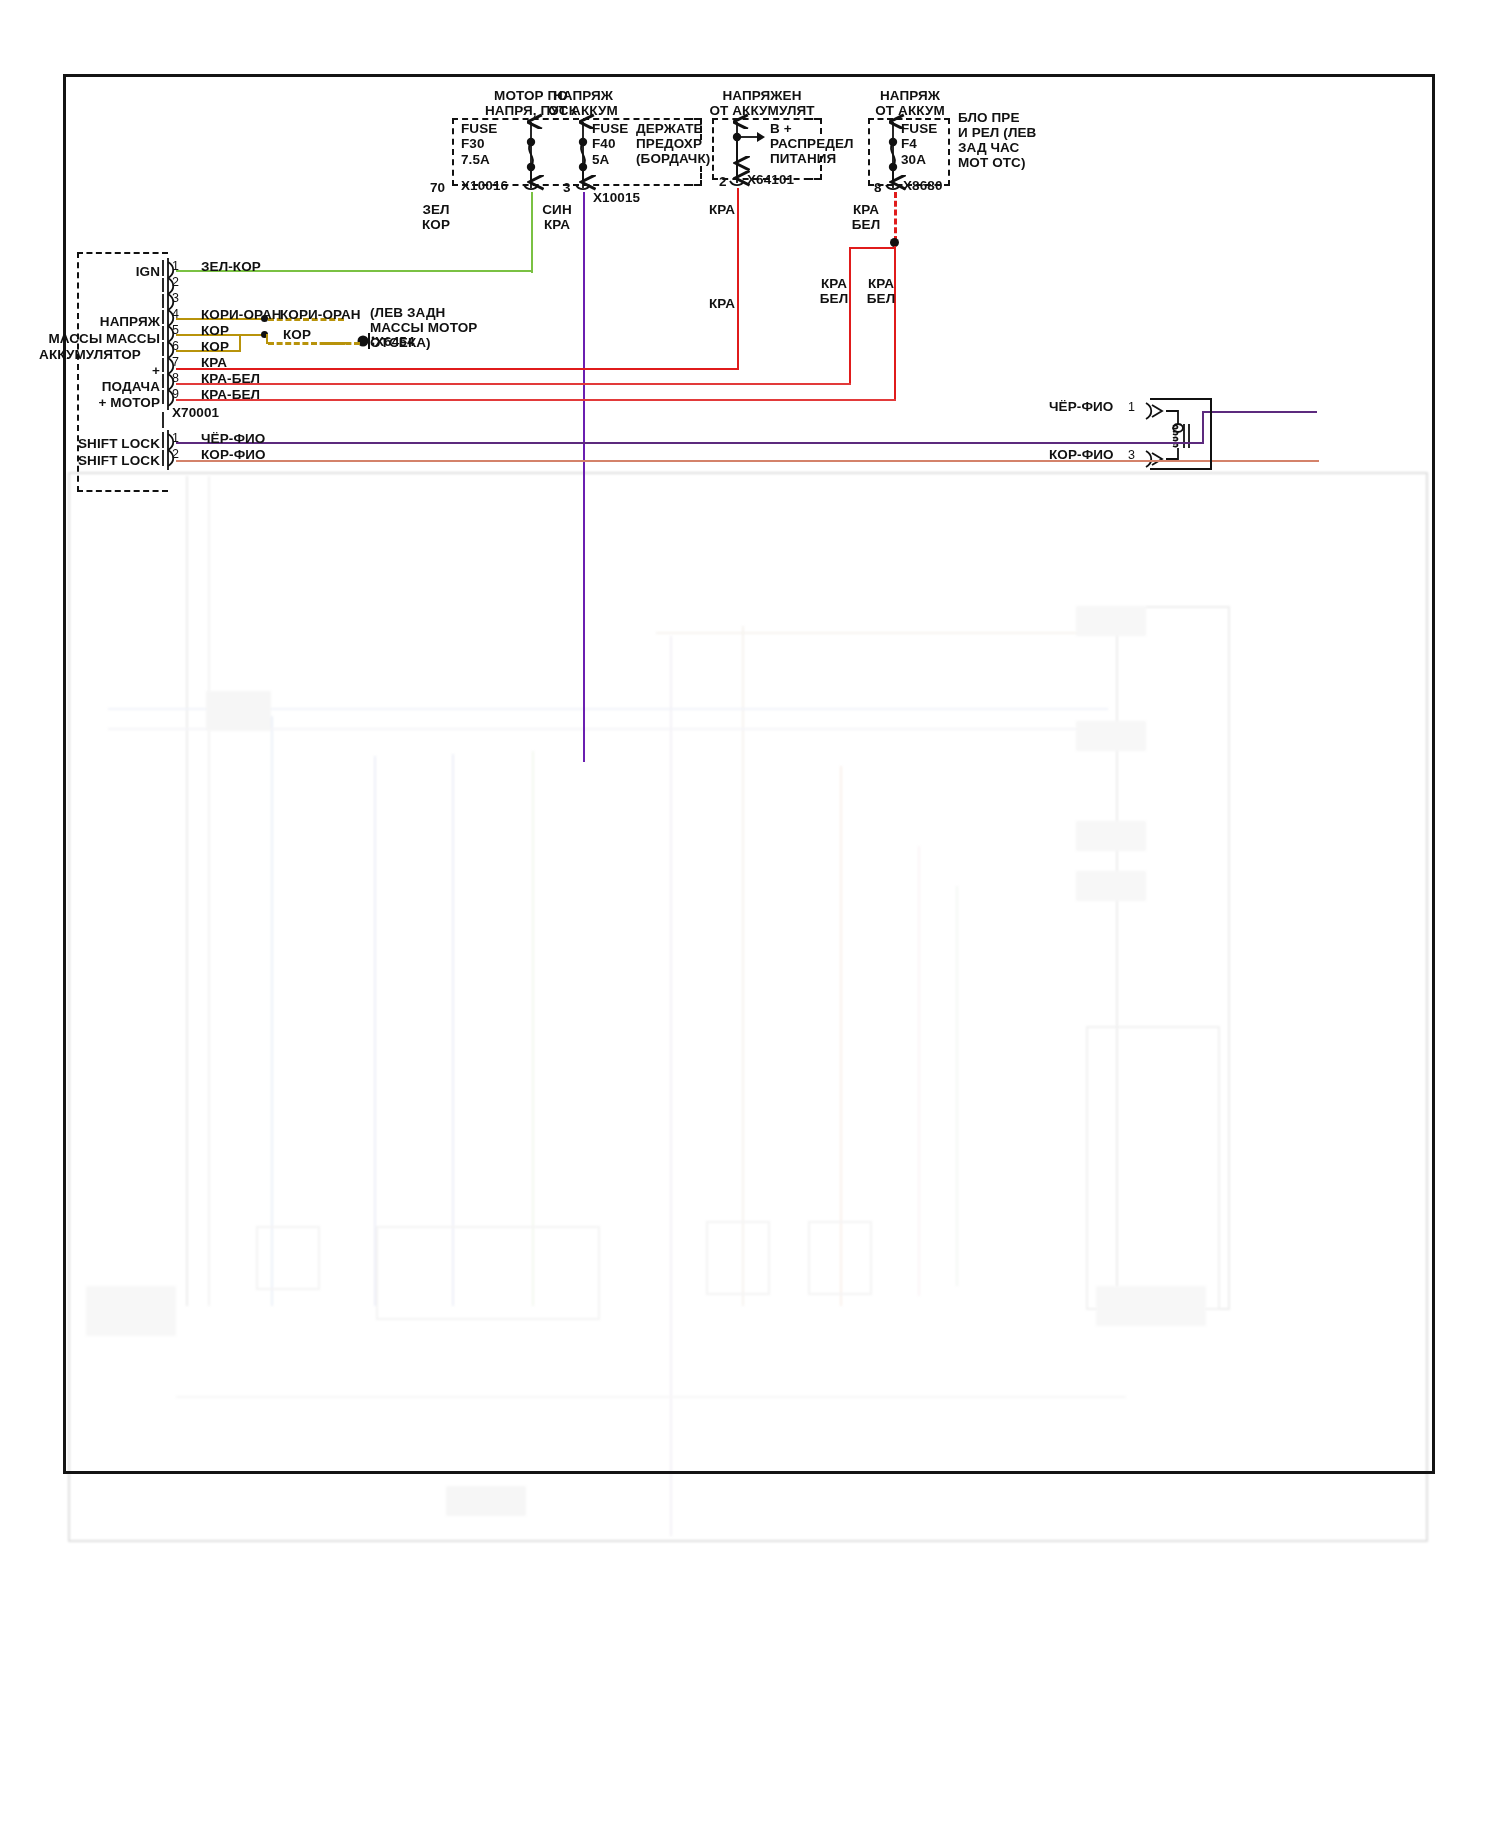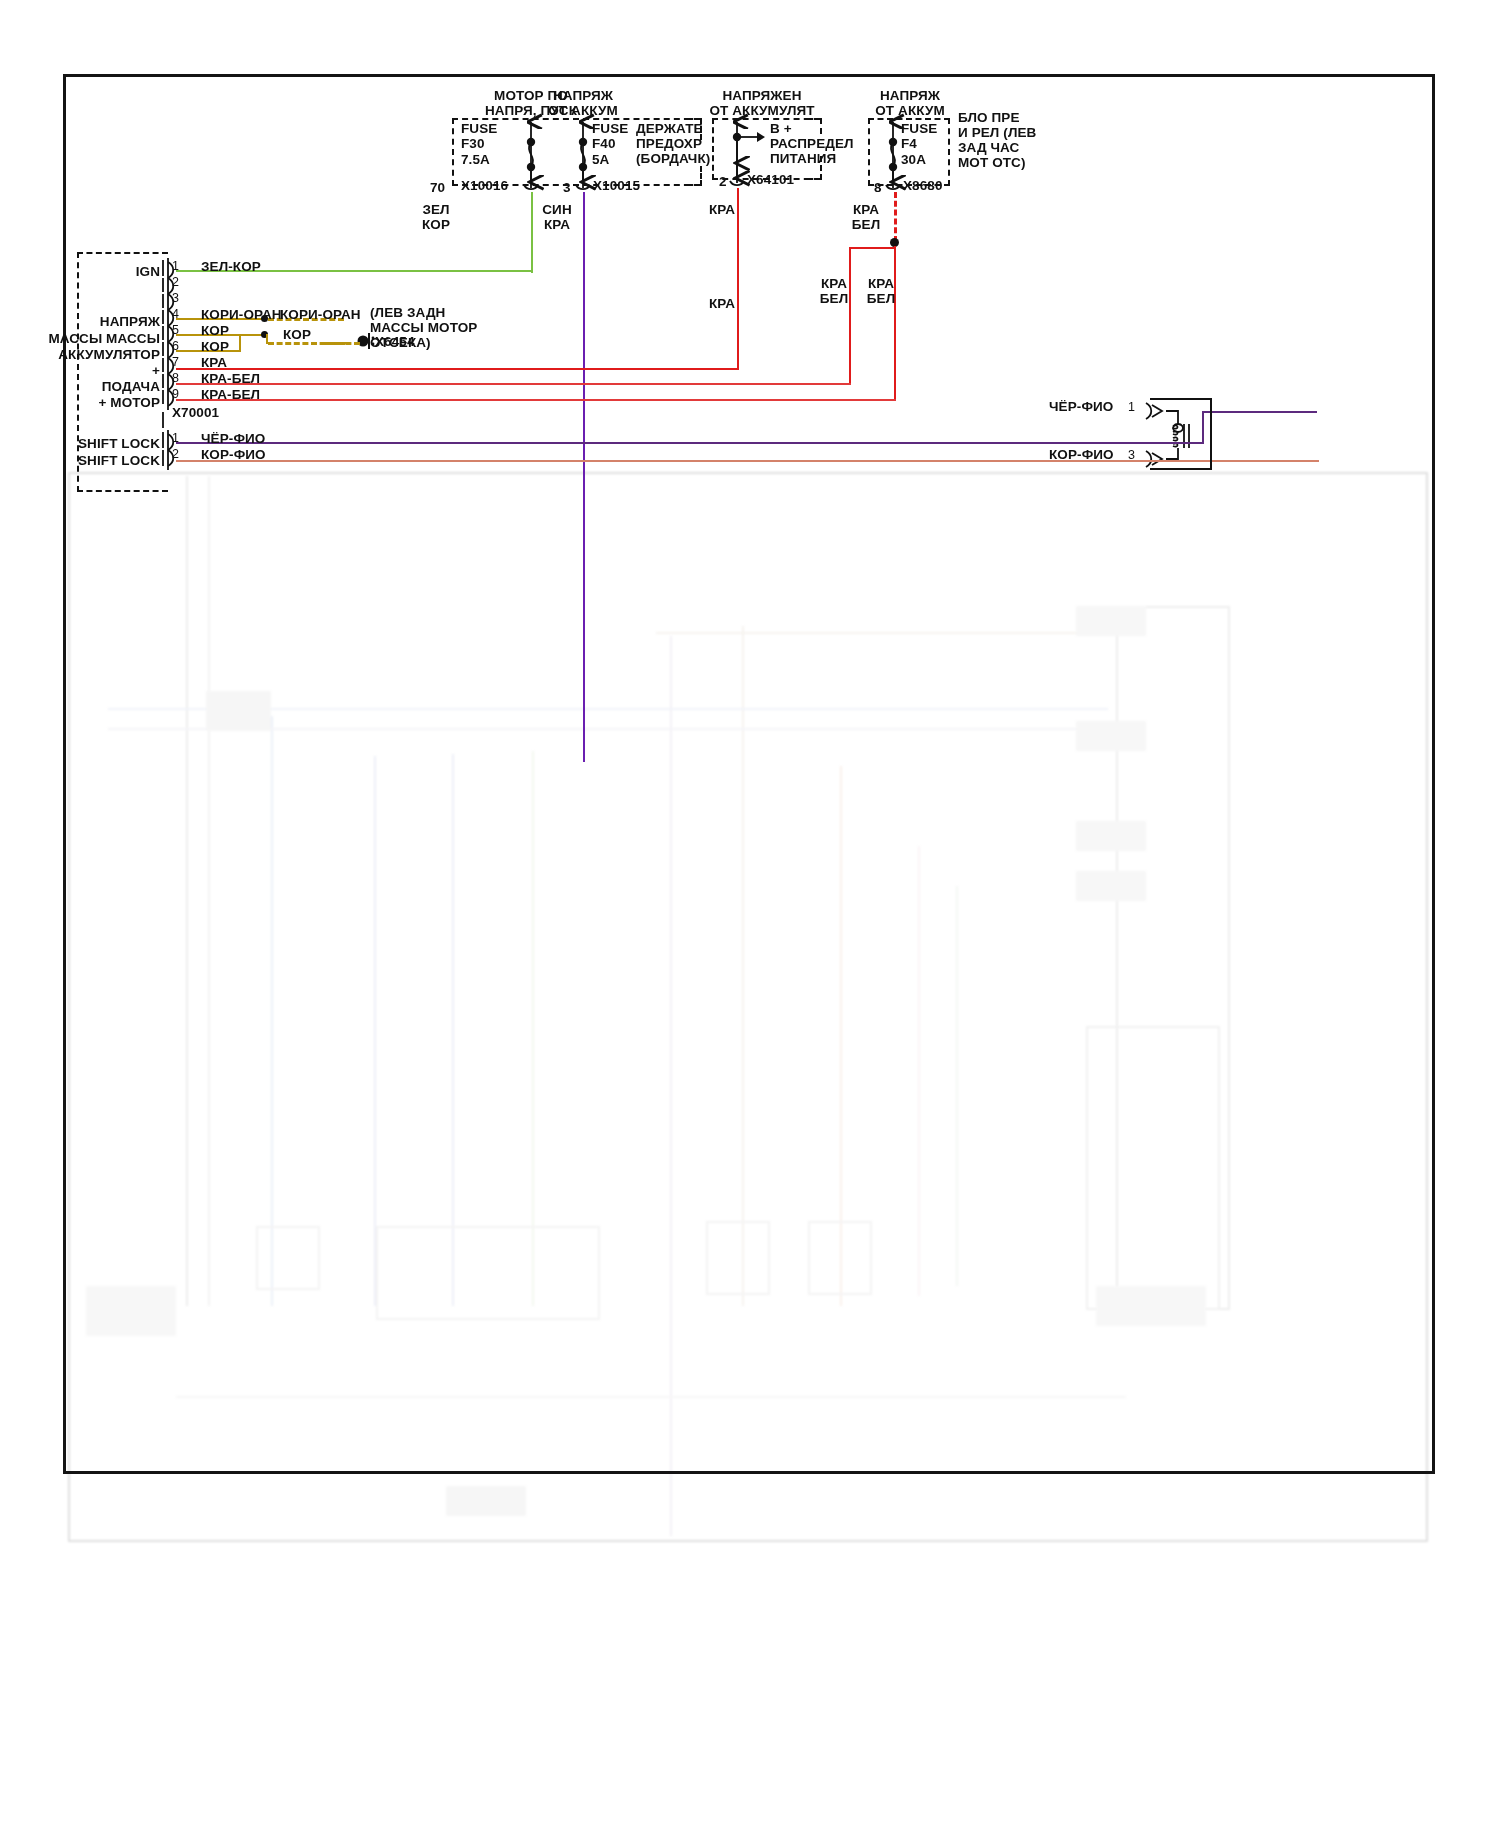--- a/index.html
+++ b/index.html
@@ -301,21 +301,21 @@
   <div class="txt b" style="left:461px;top:178px;">X10016</div>
   <div class="txt b c" style="left:406px;top:202px;width:60px;">ЗЕЛ
 КОР</div>
 
   <div class="txt b c" style="left:527px;top:88px;width:112px;">НАПРЯЖ
 ОТ АККУМ</div>
   <div class="txt b" style="left:592px;top:121px;">FUSE</div>
   <div class="txt b" style="left:592px;top:136px;">F40</div>
   <div class="txt b" style="left:592px;top:152px;">5A</div>
   <div class="txt b" style="left:563px;top:180px;">3</div>
-  <div class="txt b" style="left:593px;top:178px;">X10015</div>
+  <div class="txt b" style="left:593px;top:190px;">X10015</div>
   <div class="txt b c" style="left:528px;top:202px;width:58px;">СИН
 КРА</div>
   <div class="txt b" style="left:636px;top:121px;">ДЕРЖАТЕ
 ПРЕДОХР
 (БОРДАЧК)</div>
 
   <div class="txt b c" style="left:692px;top:88px;width:140px;">НАПРЯЖЕН
 ОТ АККУМУЛЯТ</div>
   <div class="txt b" style="left:770px;top:121px;">В +
 РАСПРЕДЕЛ
@@ -334,21 +334,21 @@
   <div class="txt b c" style="left:838px;top:202px;width:56px;">КРА
 БЕЛ</div>
   <div class="txt b" style="left:958px;top:110px;">БЛО ПРЕ
 И РЕЛ (ЛЕВ
 ЗАД ЧАС
 МОТ ОТС)</div>
 
   <div class="txt b r" style="left:60px;top:264px;width:100px;">IGN</div>
   <div class="txt b r" style="left:20px;top:314px;width:140px;">НАПРЯЖ</div>
   <div class="txt b r" style="left:20px;top:331px;width:140px;">МАССЫ МАССЫ</div>
-  <div class="txt b r" style="left:20px;top:347px;width:140px;">АККУМУЛЯТОР</div>
+  <div class="txt b r" style="left:20px;top:347px;width:140px;text-align:center;">АККУМУЛЯТОР</div>
   <div class="txt b r" style="left:20px;top:363px;width:140px;">+</div>
   <div class="txt b r" style="left:20px;top:379px;width:140px;">ПОДАЧА</div>
   <div class="txt b r" style="left:20px;top:395px;width:140px;">+ МОТОР</div>
 
   <div class="pinnum b" style="left:172px;top:259px;">1</div>
   <div class="pinnum b" style="left:172px;top:275px;">2</div>
   <div class="pinnum b" style="left:172px;top:291px;">3</div>
   <div class="pinnum b" style="left:172px;top:307px;">4</div>
   <div class="pinnum b" style="left:172px;top:323px;">5</div>
   <div class="pinnum b" style="left:172px;top:339px;">6</div>

